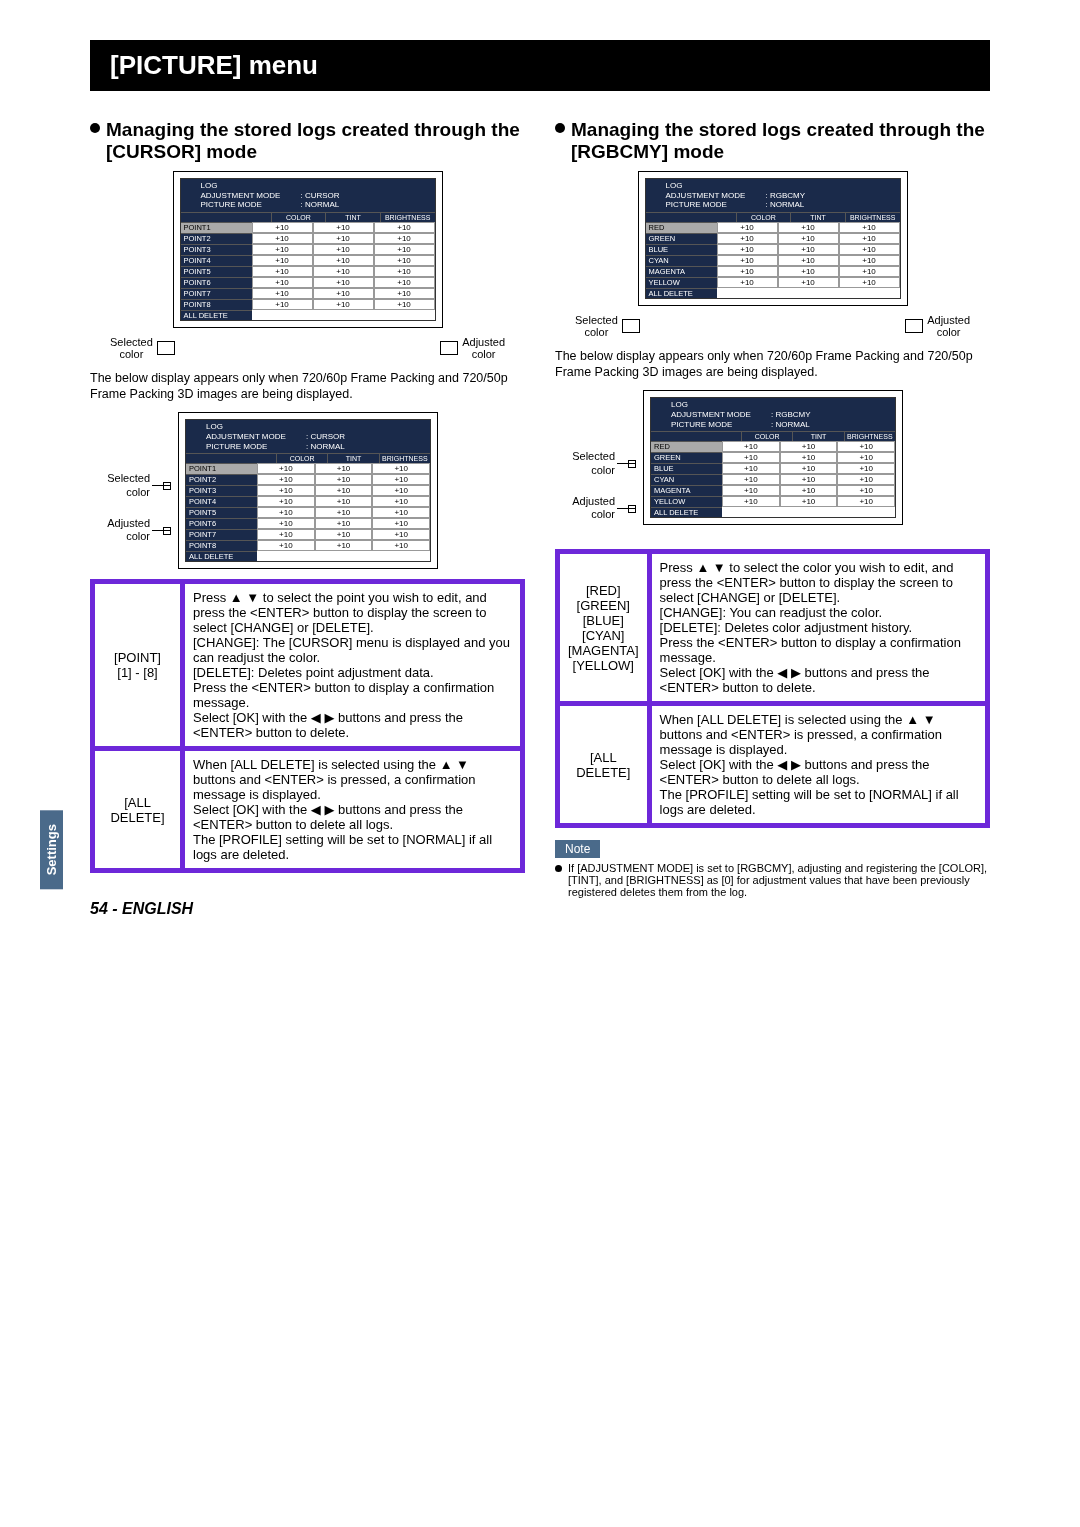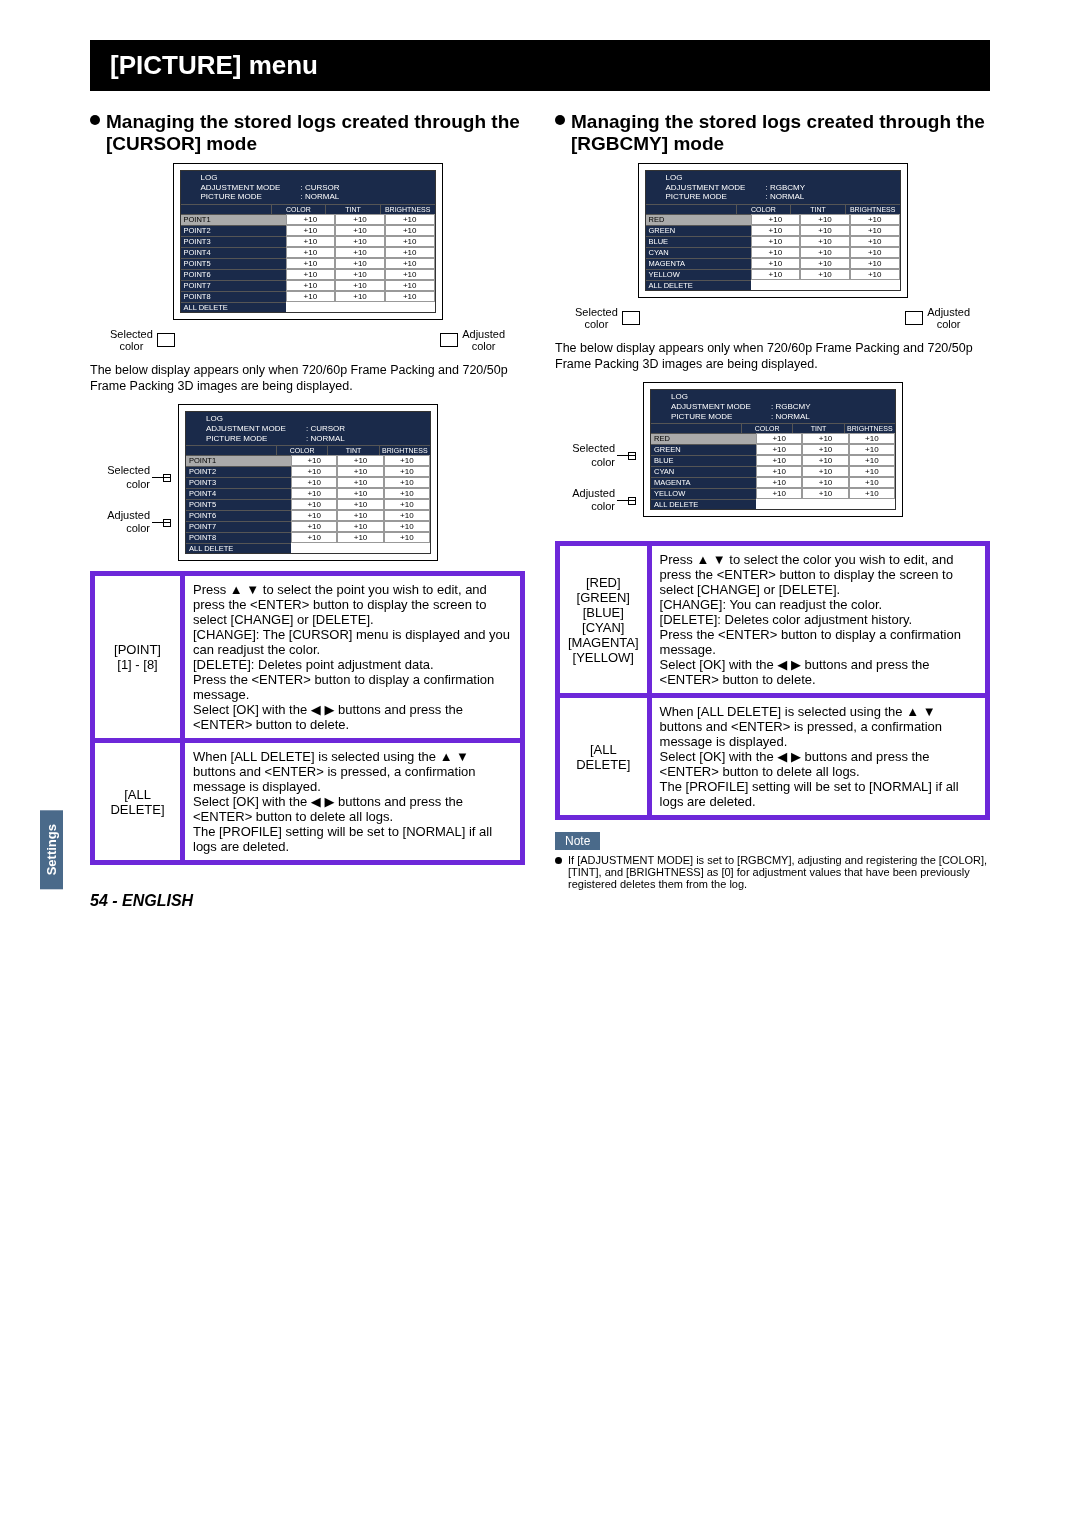--- a/index.html
+++ b/index.html
@@ -1,33 +1,33 @@
 <!DOCTYPE html>
 <html><head>
 <meta charset="utf-8">
 <style>
   * { margin: 0; padding: 0; box-sizing: border-box; }
   body { font-family: Arial, Helvetica, sans-serif; font-size: 12px; color: #000; width: 1080px; background: #fff; }
   .page { width: 1080px; padding: 40px 90px 60px 40px; position: relative; }
-  .title-bar { background: #000; color: #fff; font-weight: bold; font-size: 26px; padding: 10px 20px; margin-left: 50px; margin-bottom: 20px; }
+  .title-bar { background: #000; color: #fff; font-weight: bold; font-size: 26px; padding: 10px 20px; margin-left: 50px; margin-bottom: 28px; }
   .columns { display: flex; gap: 30px; margin-left: 50px; }
   .col { flex: 1; }
   .section-heading { font-weight: bold; font-size: 19px; margin-bottom: 8px; display: flex; }
   .bullet-dot { display:inline-block; width:10px; height:10px; background:#000; border-radius:50%; margin-right:6px; margin-top:4px; flex-shrink:0;}
   .osd-outer { border: 1px solid #000; width: 270px; margin: 0 auto 8px auto; padding: 6px; position: relative; }
   .osd-inner { border: 1px solid #333; font-size: 8px; }
   .osd-header { background: #1a2a4a; color: #fff; padding: 2px 20px; line-height: 1.2; }
   .osd-header-row { display: flex; }
   .osd-hlabel { width: 100px; }
   .osd-hval { flex: 1; }
   .osd-colhead { display: flex; background: #1a2a4a; color: #fff; border-top: 1px solid #555; }
   .osd-colhead .pname { width: 90px; }
   .osd-colhead .pcol { flex: 1; text-align: center; font-size: 7px; border-left:1px solid #555; padding:1px 0;}
   .osd-row { display: flex; }
-  .osd-row .pname { width: 105px; background: #1a2a4a; color: #fff; padding: 0px 3px; border-top:1px solid #555; font-size:7.5px; }
+  .osd-row .pname { width: 71px; background: #1a2a4a; color: #fff; padding: 0px 3px; border-top:1px solid #555; font-size:7.5px; }
   .osd-row .pname.sel { background: #aaa; color: #000; }
   .osd-row .pval { flex: 1; text-align: center; border: 1px solid #999; font-size: 8px; padding:0px 0; }
   .osd-row.alldelete .pval { border:none; }
   .swatch-row { display: flex; justify-content: space-between; align-items: center; font-size: 11px; margin: 0 20px; }
   .swatch-group { display: flex; align-items: center; gap: 4px; }
   .swatch-box { width: 18px; height: 14px; border: 1px solid #000; display:inline-block; }
   .swatch-label { text-align: center; line-height: 1.1; }
   .desc-text { font-size: 12.5px; line-height: 1.3; margin: 10px 0; }
   .osd-side-layout { display: flex; align-items: flex-start; gap: 8px; }
   .side-labels { font-size: 11px; text-align: right; padding-top: 60px; line-height: 1.2; width: 80px; }

